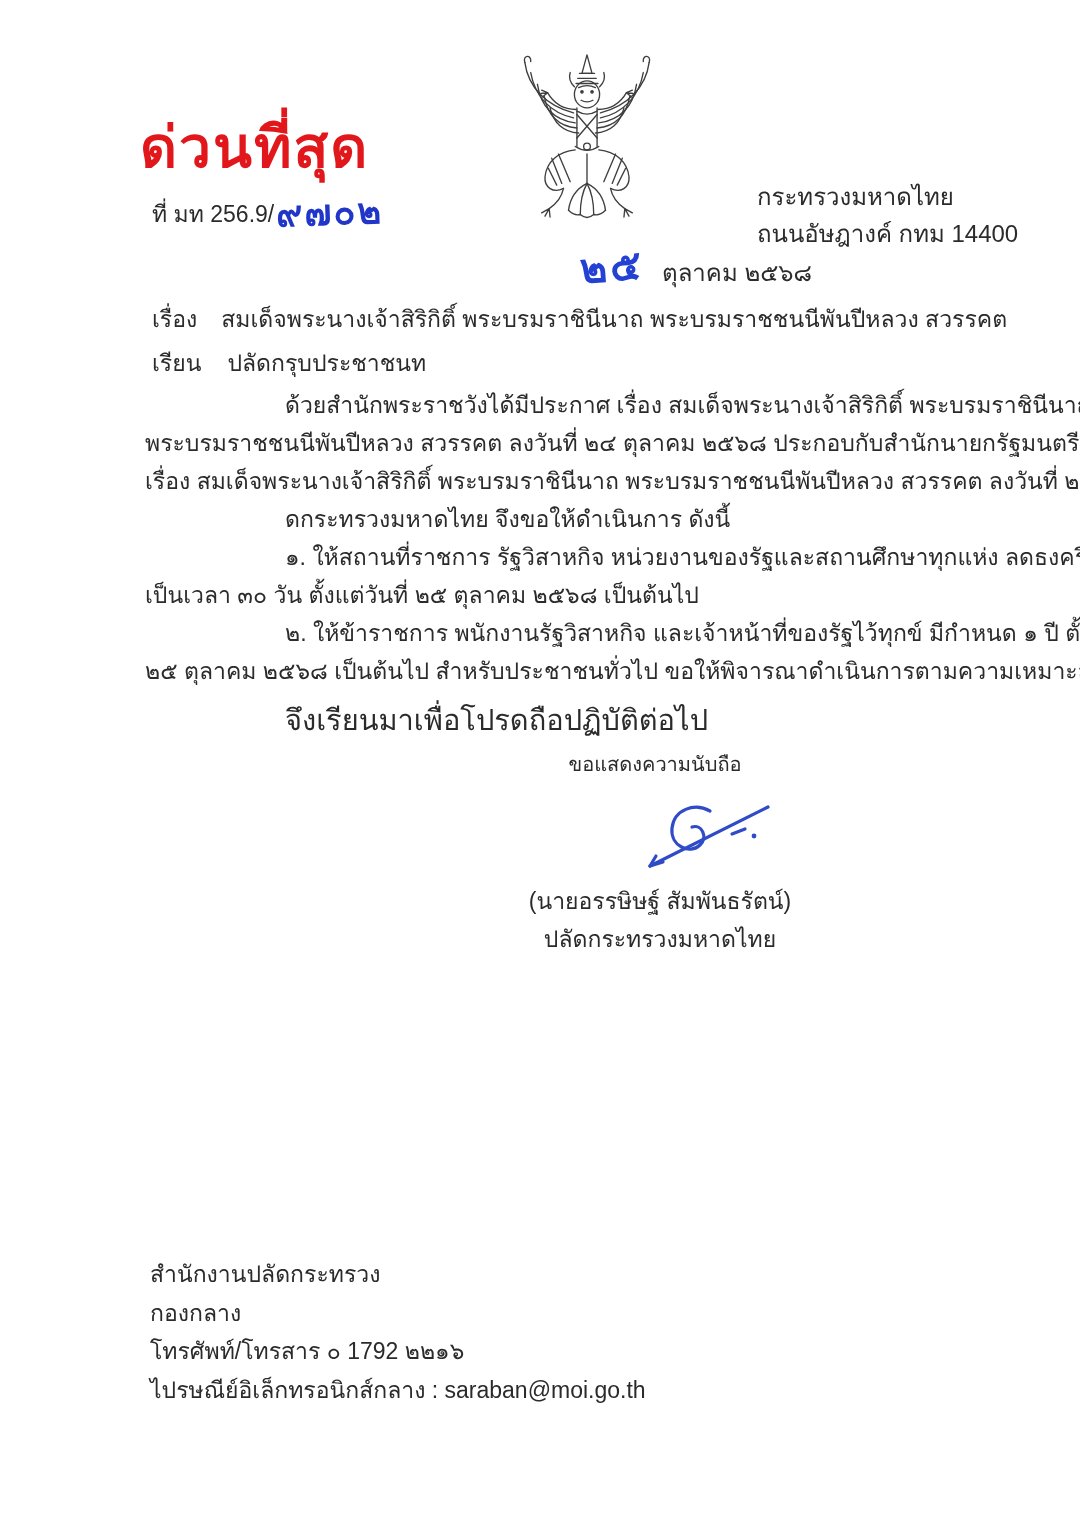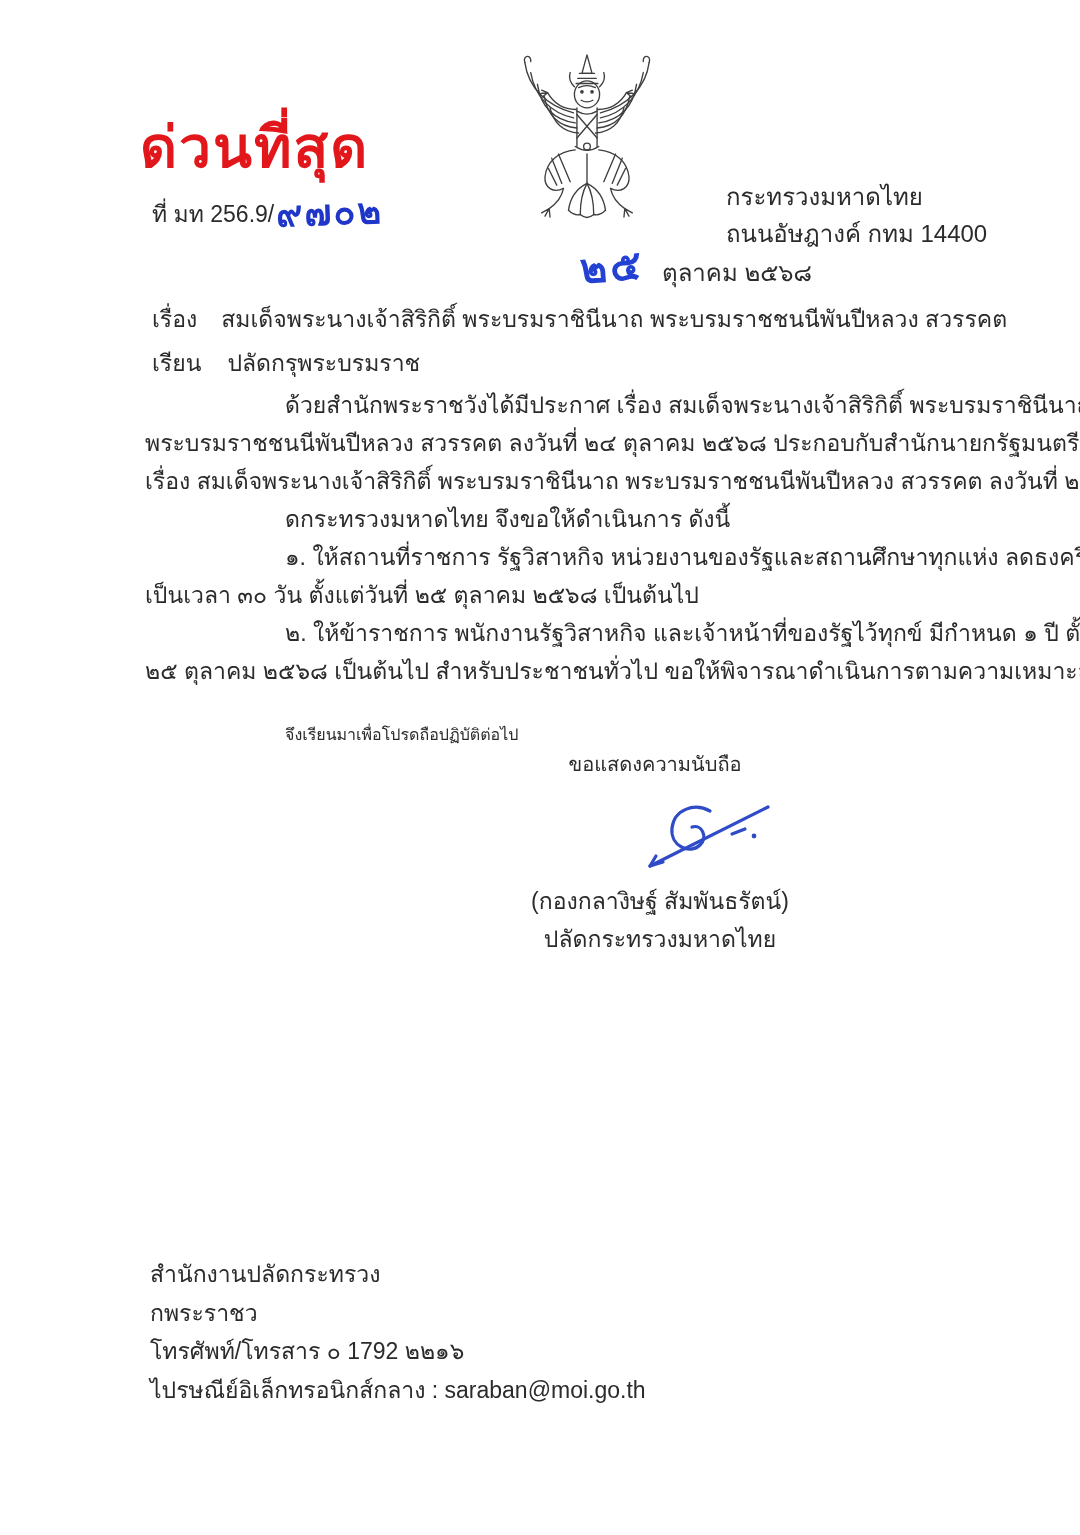--- a/index.html
+++ b/index.html
@@ -25,41 +25,41 @@
     color:#2036c8;font-size:36px;font-weight:600;
     display:inline-block;transform:rotate(-2deg);
     position:relative;top:3px;left:2px;letter-spacing:2px;
   }
 
   
   .garuda{position:absolute;left:503px;top:50px;width:168px;height:182px;}
   .garuda svg{width:100%;height:100%;}
 
   
-  .sender-block{position:absolute;left:726px;top:178px;font-size:24px;line-height:37px;white-space:nowrap;}
+  .sender-block{position:absolute;left:757px;top:178px;font-size:24px;line-height:37px;white-space:nowrap;}
 
   
   .date-line{position:absolute;left:580px;top:234px;white-space:nowrap;}
   .date-hand{
     color:#2341d2;font-size:41px;font-weight:600;display:inline-block;
     transform:rotate(-4deg);letter-spacing:3px;vertical-align:baseline;
   }
   .date-typed{font-size:24px;margin-left:18px;vertical-align:baseline;}
 
   
   .subject-line{position:absolute;left:152px;top:301px;font-size:23px;white-space:nowrap;}
   .subject-line .val{margin-left:24px;}
   .to-line{position:absolute;left:152px;top:345px;font-size:23px;white-space:nowrap;}
   .to-line .val{margin-left:26px;}
 
   
   .body-lines{position:absolute;left:145px;top:386px;width:890px;font-size:23px;}
   .body-line{height:38px;line-height:38px;white-space:nowrap;}
   .body-line.indent{padding-left:140px;}
-  .closing-request{position:absolute;left:285px;top:697px;font-size:16px;white-space:nowrap;margin-top:25px;}
+  .closing-request{position:absolute;left:285px;top:697px;font-size:29px;white-space:nowrap;}
 
   
   .salutation{position:absolute;left:495px;top:748px;width:320px;text-align:center;font-size:20px;}
   .signature{position:absolute;left:644px;top:798px;width:136px;height:78px;}
   .signature svg{width:100%;height:100%;}
   .signer-block{position:absolute;left:505px;top:882px;width:310px;text-align:center;font-size:23px;line-height:38px;}
 
   
   .footer-block{position:absolute;left:150px;top:1255px;font-size:23px;line-height:38.5px;white-space:nowrap;}
 </style>
@@ -140,21 +140,21 @@
 
   <div class="date-line">
     <span class="date-hand">๒๕</span><span class="date-typed">ตุลาคม ๒๕๖๘</span>
   </div>
 
   <div class="subject-line">
     <span>เรื่อง</span><span class="val">สมเด็จพระนางเจ้าสิริกิติ์ พระบรมราชินีนาถ พระบรมราชชนนีพันปีหลวง สวรรคต</span>
   </div>
 
   <div class="to-line">
-    <span>เรียน</span><span class="val">ปลัดกรุพระบรมราช</span>
+    <span>เรียน</span><span class="val">ปลัดกรุบประชาชนท</span>
   </div>
 
   <div class="body-lines">
       <div class="body-line indent">ด้วยสำนักพระราชวังได้มีประกาศ เรื่อง สมเด็จพระนางเจ้าสิริกิติ์ พระบรมราชินีนาถ</div>
       <div class="body-line">พระบรมราชชนนีพันปีหลวง สวรรคต ลงวันที่ ๒๔ ตุลาคม ๒๕๖๘ ประกอบกับสำนักนายกรัฐมนตรี ได้มีประกาศ</div>
       <div class="body-line">เรื่อง สมเด็จพระนางเจ้าสิริกิติ์ พระบรมราชินีนาถ พระบรมราชชนนีพันปีหลวง สวรรคต ลงวันที่ ๒๕ ตุลาคม ๒๕๖๘</div>
       <div class="body-line indent">ดกระทรวงมหาดไทย จึงขอให้ดำเนินการ ดังนี้</div>
       <div class="body-line indent">๑. ให้สถานที่ราชการ รัฐวิสาหกิจ หน่วยงานของรัฐและสถานศึกษาทุกแห่ง ลดธงครึ่งเสา</div>
       <div class="body-line">เป็นเวลา ๓๐ วัน ตั้งแต่วันที่ ๒๕ ตุลาคม ๒๕๖๘ เป็นต้นไป</div>
       <div class="body-line indent">๒. ให้ข้าราชการ พนักงานรัฐวิสาหกิจ และเจ้าหน้าที่ของรัฐไว้ทุกข์ มีกำหนด ๑ ปี ตั้งแต่วันที่</div>
@@ -169,24 +169,24 @@
     <svg viewBox="0 0 136 78" fill="none" stroke="#2f4bc7" stroke-width="3.2" stroke-linecap="round" stroke-linejoin="round">
       <path d="M6,68 L124,9"></path>
       <path d="M6,68 L19,64 M6,68 L12,58"></path>
       <path d="M66,13 C50,4 30,12 28,30 C26,48 46,57 56,47 C64,39 58,26 48,29"></path>
       <path d="M88,36 L101,31"></path>
       <circle cx="110" cy="38" r="2.4" fill="#2f4bc7" stroke="none"></circle>
     </svg>
   </div>
 
   <div class="signer-block">
-    <div>(กองกลางิษฐ์ สัมพันธรัตน์)</div>
+    <div>(นายอรรษิษฐ์ สัมพันธรัตน์)</div>
     <div>ปลัดกระทรวงมหาดไทย</div>
   </div>
 
   <div class="footer-block">
     <div>สำนักงานปลัดกระทรวง</div>
-    <div>กพระราชว</div>
+    <div>กองกลาง</div>
     <div>โทรศัพท์/โทรสาร ๐ 1792 ๒๒๑๖</div>
     <div>ไปรษณีย์อิเล็กทรอนิกส์กลาง : saraban@moi.go.th</div>
   </div>
 
 </div>
 
 </body></html>

